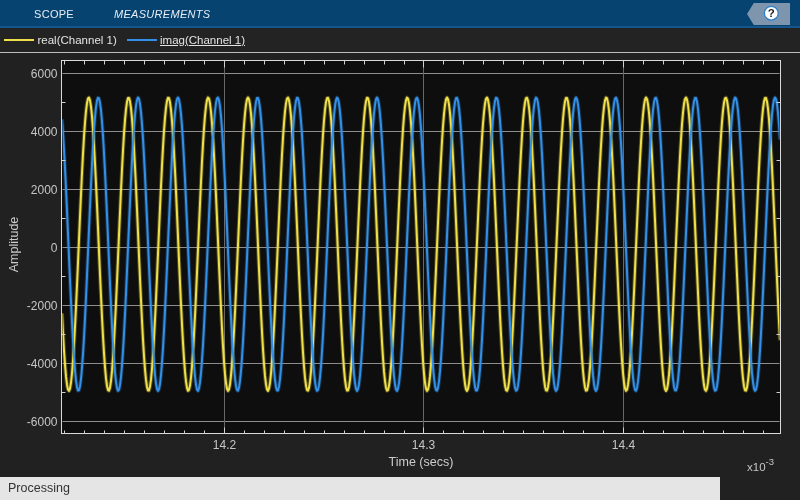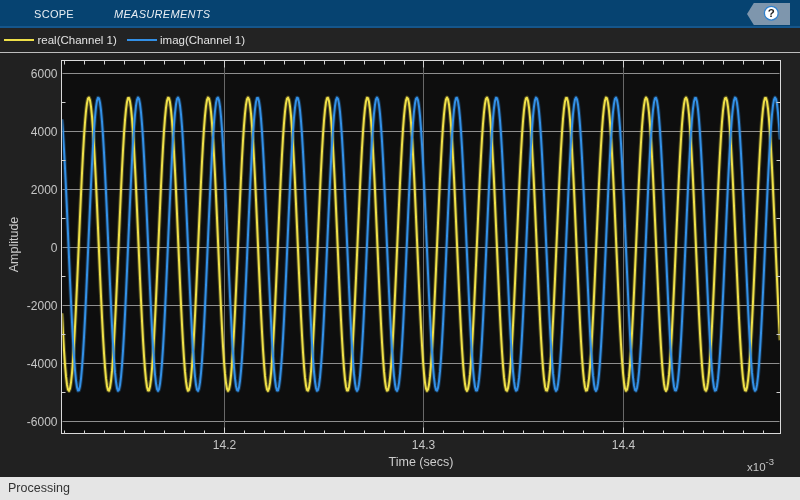--- a/index.html
+++ b/index.html
@@ -6,42 +6,42 @@
 html,body { width:800px; height:500px; overflow:hidden; background:#212121;
   font-family:"Liberation Sans", sans-serif; }
 #app { position:relative; width:800px; height:500px; }
 #toolbar { position:absolute; left:0; top:0; width:800px; height:28px; background:#064371; border-bottom:2px solid #15568c; box-sizing:border-box; }
 .tab { position:absolute; top:0; height:28px; line-height:29px; color:#e7edf3;
   font-size:11px; letter-spacing:0.3px; }
 #legend { position:absolute; left:0; top:28px; width:800px; height:24px; background:#232323; }
 .key { position:absolute; top:10.5px; width:30px; height:2px; }
 .ltext { position:absolute; top:0; height:24px; line-height:25px; color:#e3e3e3; font-size:11.5px; }
 #sep { position:absolute; left:0; top:52px; width:800px; height:1px; background:#bdbdbd; }
-#status { position:absolute; left:0; top:477px; width:800px; height:23px; background:#e5e5e5;
+#status { position:absolute; left:0; top:477px; width:720px; height:23px; background:#e5e5e5;
   color:#333; font-size:12.5px; line-height:23px; }
 #status .r { position:absolute; right:3px; top:0; }
 #status .l { position:absolute; left:8px; top:0; }
 </style>
 </head>
 <body>
 <div id="app">
   <div id="toolbar">
     <span class="tab" style="left:34px;">SCOPE</span>
     <span class="tab" style="left:114px;font-style:italic;">MEASUREMENTS</span>
     <svg width="800" height="28" viewBox="0 0 800 28" style="position:absolute;left:0;top:0;" xmlns="http://www.w3.org/2000/svg">
       <polygon points="747,13.9 753.8,3 790,3 790,25 753.8,25" fill="#7e96ad"></polygon>
       <circle cx="771.3" cy="13.2" r="6.9" fill="#ffffff" stroke="#2f80cd" stroke-width="1.3"></circle>
       <text x="771.3" y="17.4" text-anchor="middle" font-size="11.5px" font-weight="bold" fill="#1f1f1f" font-family="Liberation Sans, sans-serif">?</text>
     </svg>
   </div>
   <div id="legend">
     <div class="key" style="left:4px; background:#efe049;"></div>
     <span class="ltext" style="left:37.5px;">real(Channel 1)</span>
     <div class="key" style="left:127px; background:#3390e6;"></div>
-    <span class="ltext" style="left:160px;">imag(Channel 1)</span>
+    <span class="ltext" style="left:160px;text-decoration:underline;">imag(Channel 1)</span>
   </div>
   <div id="sep"></div>
   <svg width="800" height="424" viewBox="0 0 800 424" style="position:absolute;left:0;top:53px;" xmlns="http://www.w3.org/2000/svg">
 <rect x="0" y="0" width="800" height="424" fill="#212121"></rect>
 <rect x="62" y="8" width="718" height="373" fill="#0e0e0e"></rect>
 <clipPath id="pc">
         <rect x="62.5" y="8.5" width="717" height="372"></rect>
       </clipPath>
 <g stroke="#8e8e8e" stroke-width="1">
         <line x1="62.5" y1="20.5" x2="779.5" y2="20.5"></line>

